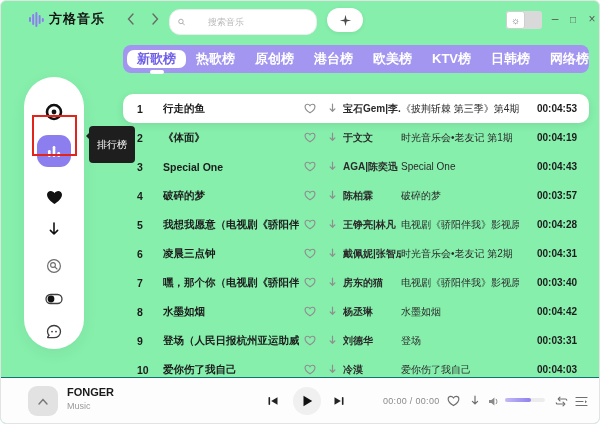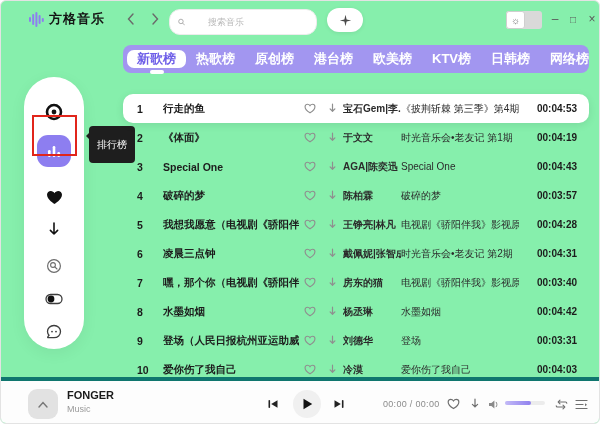--- a/index.html
+++ b/index.html
@@ -77,21 +77,21 @@
   .song-row.selected { background:#fff; border-radius:10px; box-shadow:0 2px 8px rgba(0,0,0,.09); }
   .c-index { font-size:10.5px; font-weight:bold; color:#1c1c1c; }
   .c-title { font-size:10.5px; font-weight:bold; color:#1c1c1c; overflow:hidden; white-space:nowrap; text-overflow:clip; }
   .c-ico { display:flex; align-items:center; justify-content:center; cursor:pointer; }
   .c-artist, .c-album { font-size:10px; color:#3a3a3a; overflow:hidden; white-space:nowrap; }
   .c-artist { font-weight:bold; color:#2b2b2b; }
   .c-album { font-weight:normal; color:#2b2b2b; }
   .c-dur { font-size:10px; font-weight:bold; color:#1c1c1c; text-align:right; }
 
   
-  .playerbar { position:absolute; left:0; bottom:0; width:100%; height:46px; background:#fdfdfd; border-top:4px solid #0f766e; }
+  .playerbar { position:absolute; left:0; bottom:0; width:100%; height:46px; background:#fdfdfd; border-top:1px solid #0f766e; }
   .cover { position:absolute; left:27px; top:8px; width:30px; height:30px; background:#e2e2e2; border-radius:9px;
     display:flex; align-items:center; justify-content:center; cursor:pointer; color:#777; }
   .track-name { position:absolute; left:66px; top:8px; font-size:11px; font-weight:bold; color:#1a1a1a; }
   .track-sub  { position:absolute; left:66px; top:23px; font-size:9px; color:#9a9a9a; }
   .pctl { position:absolute; display:flex; align-items:center; justify-content:center; cursor:pointer; }
   .prev { left:264px; top:15px; width:16px; height:16px; }
   .playbtn { left:292px; top:9px; width:28px; height:28px; background:#f0f0f0; border-radius:50%; }
   .next { left:330px; top:15px; width:16px; height:16px; }
   .time { position:absolute; left:382px; top:18px; font-size:9px; color:#8b8b8b; letter-spacing:.3px; }
   .p-heart { left:444px; top:15px; width:16px; height:16px; }

